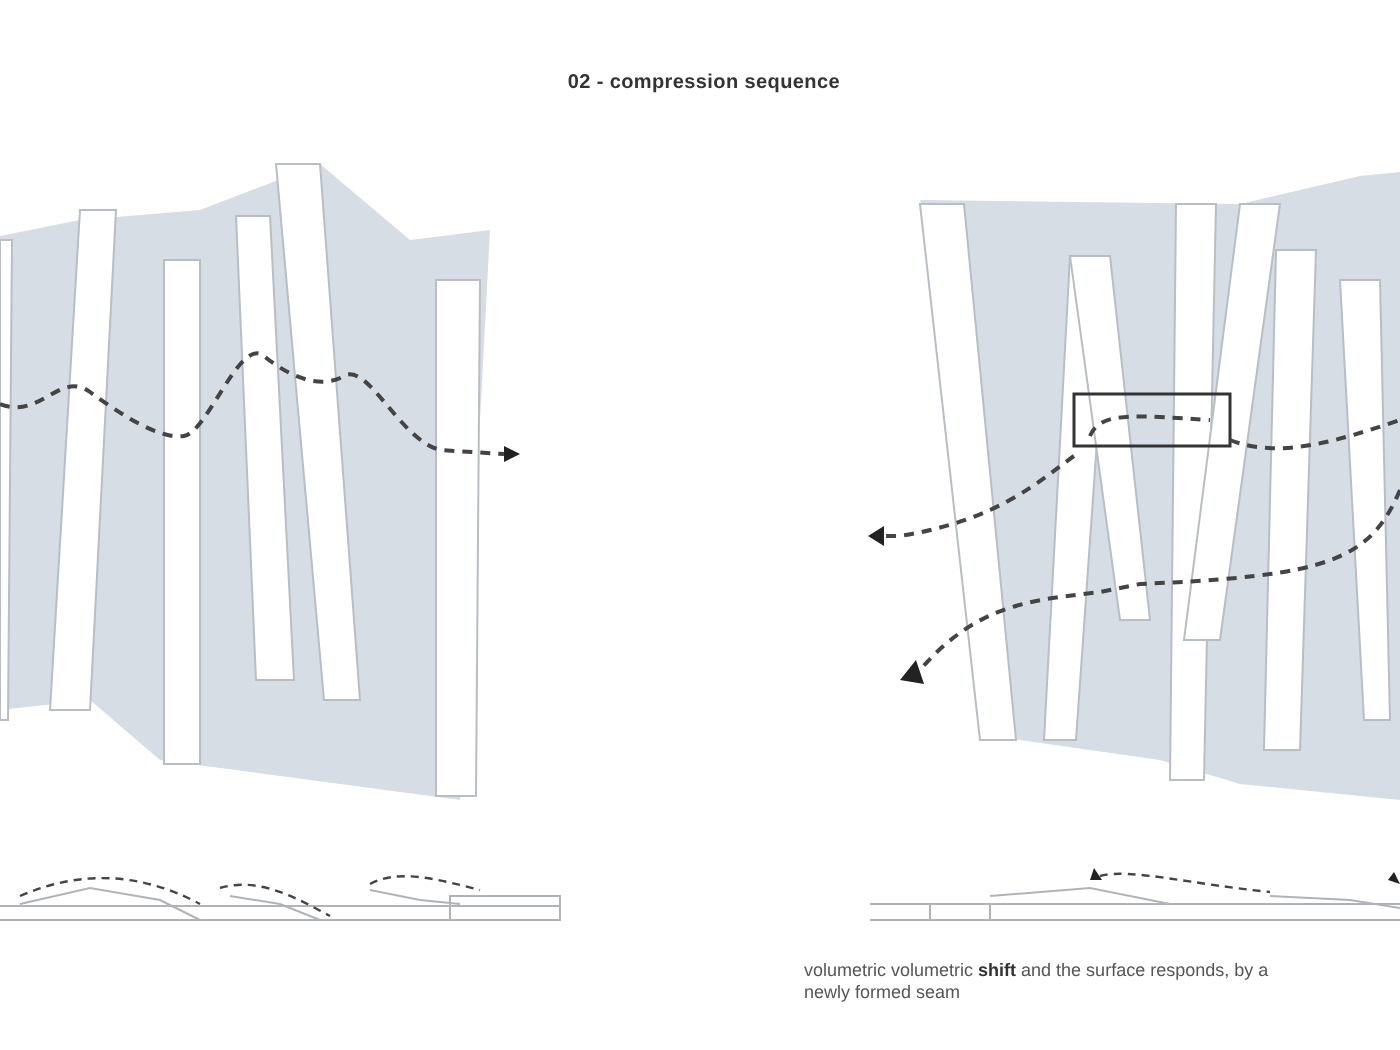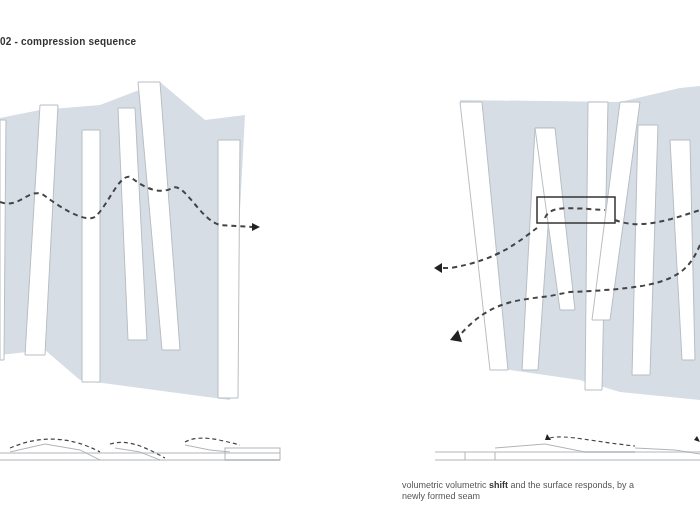--- a/index.html
+++ b/index.html
@@ -1,17 +1,17 @@
 <!DOCTYPE html>
 <html><head>
 <meta charset="utf-8">
 <style>
   html, body { margin:0; padding:0; background:#ffffff; }
   body { width:700px; height:525px; position:relative; overflow:hidden; font-family:"Liberation Sans", sans-serif; }
-  .title { position:absolute; left:0; top:36px; width:420px; text-align:left; font-size:10px; font-weight:bold; color:#333; letter-spacing:0.2px; }
+  .title { position:absolute; left:0; top:36px; width:420px; text-align:right; font-size:10px; font-weight:bold; color:#333; letter-spacing:0.2px; }
   .diagram { position:absolute; }
   .caption { position:absolute; left:402px; top:480px; font-size:9px; color:#555; line-height:11px; white-space:nowrap; }
   .caption b { color:#333; }
 </style>
 </head>
 <body>
 
 <div class="title">02 - compression sequence</div>
 
 <svg class="diagram" style="left:0;top:70px" width="280" height="340" viewBox="0 0 280 340">

